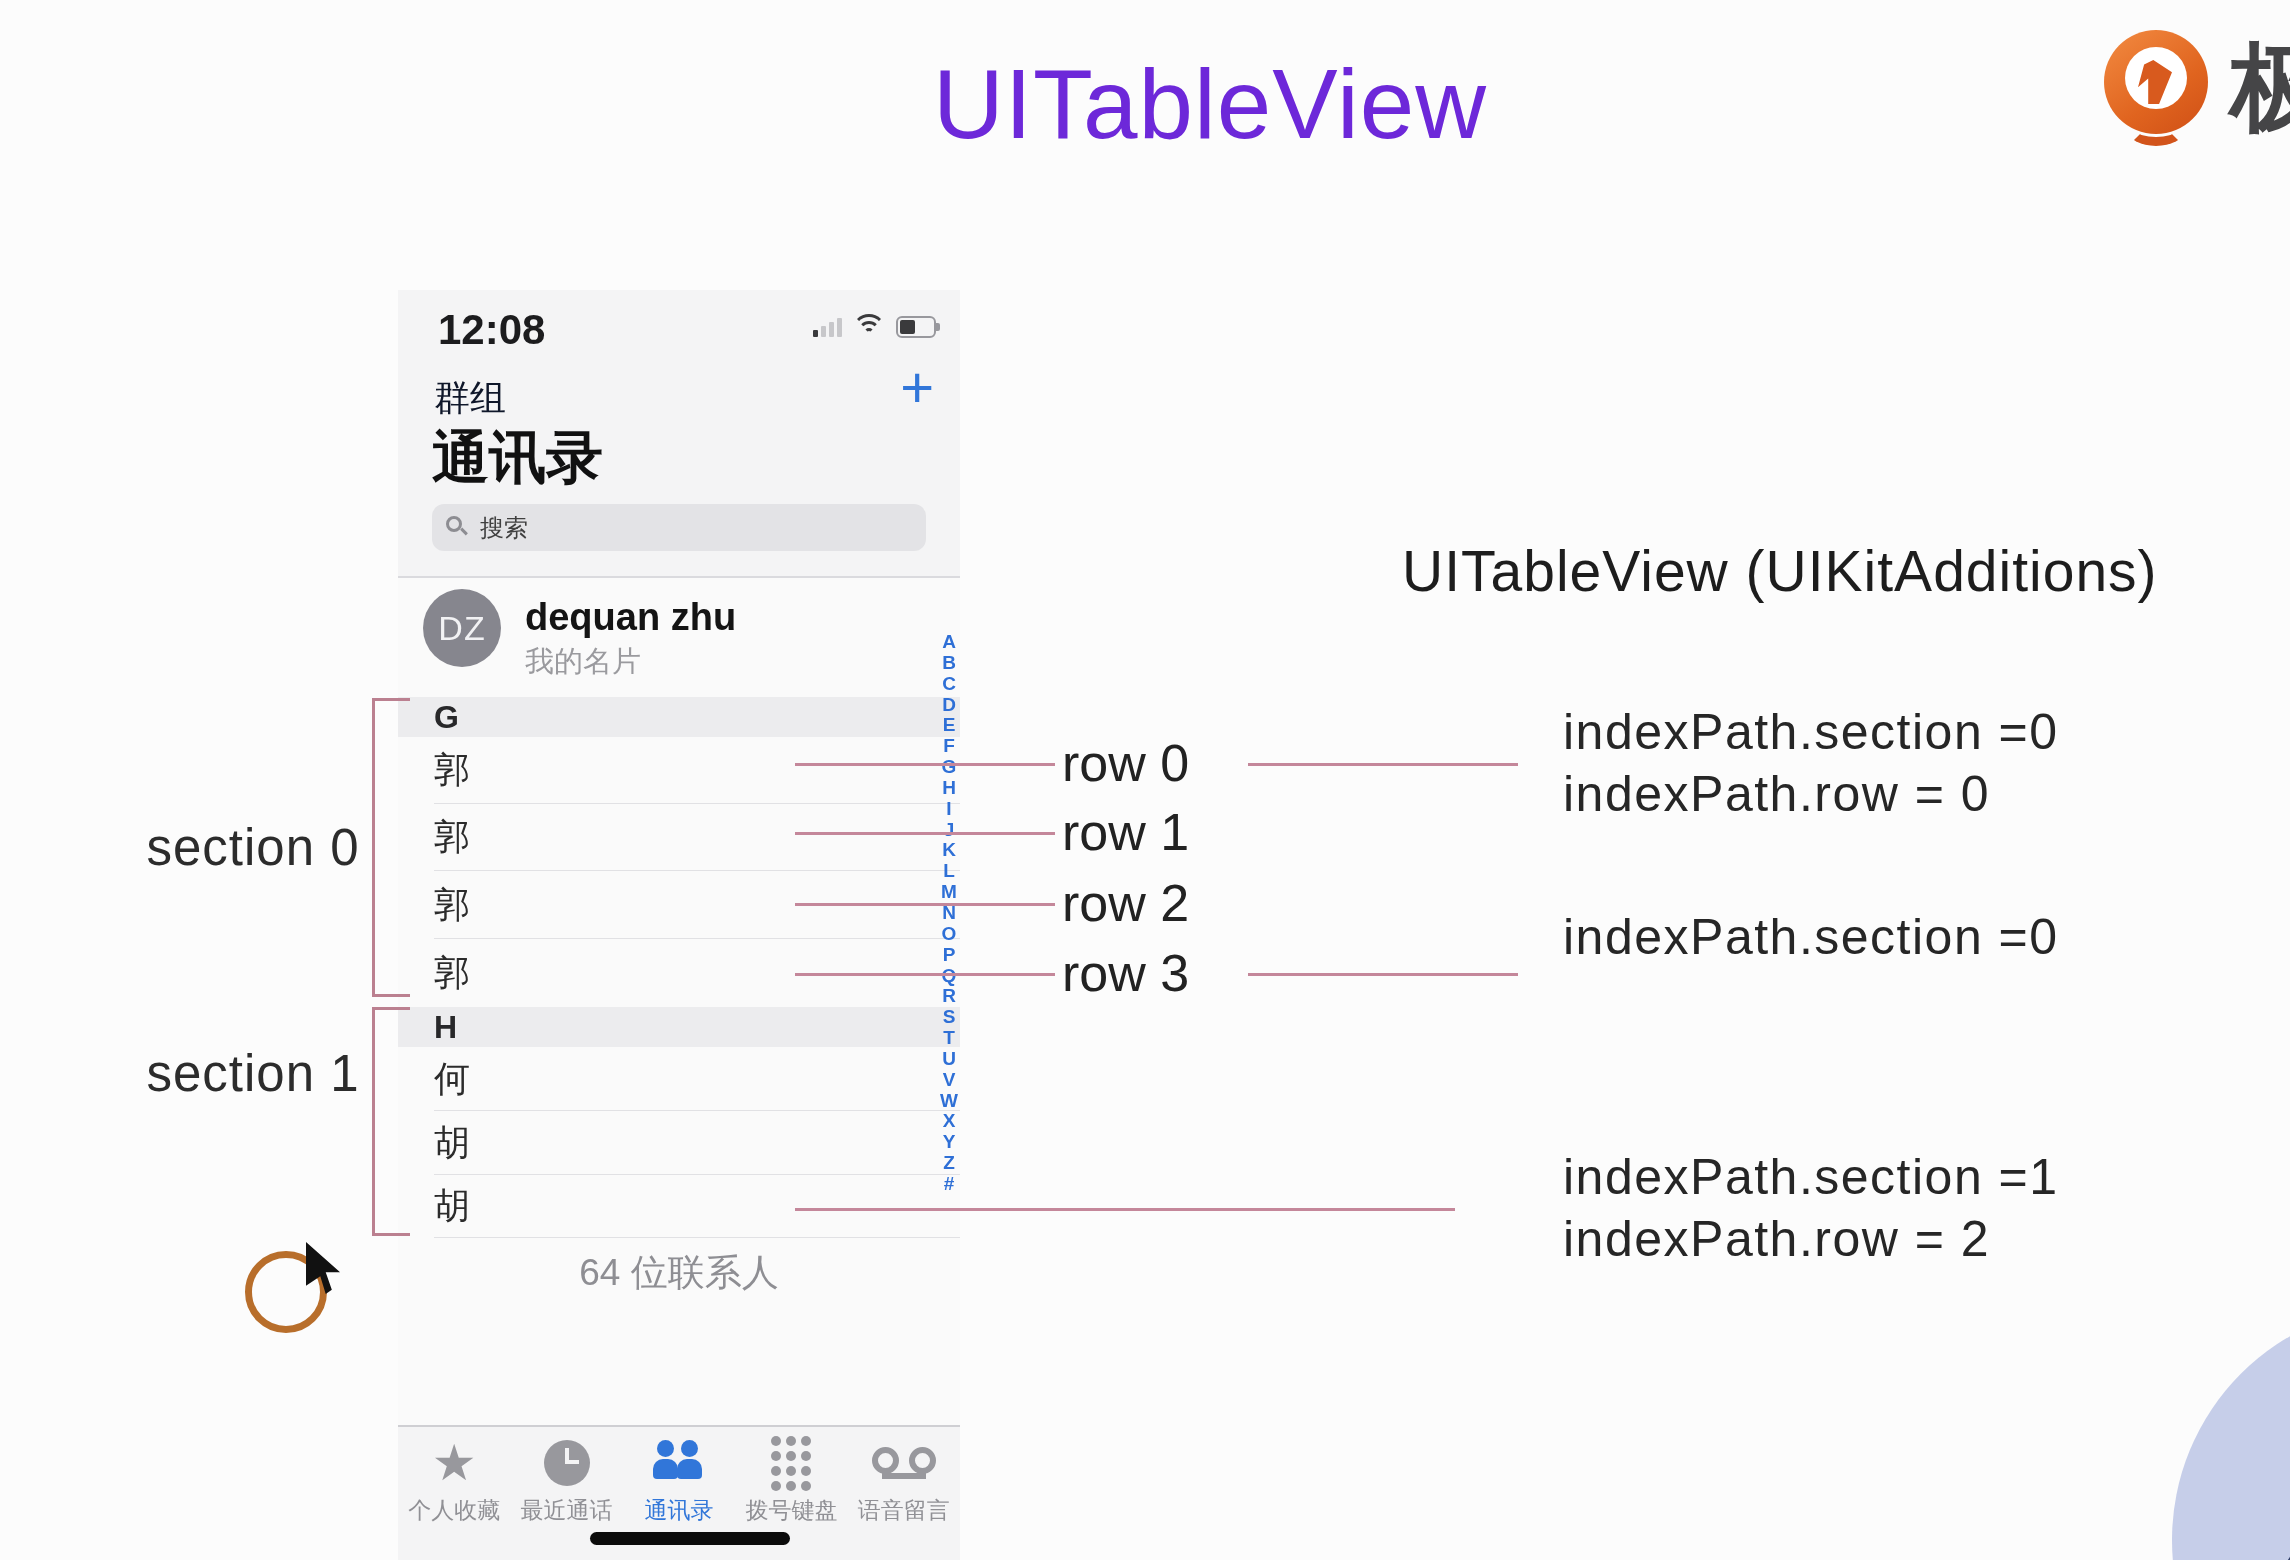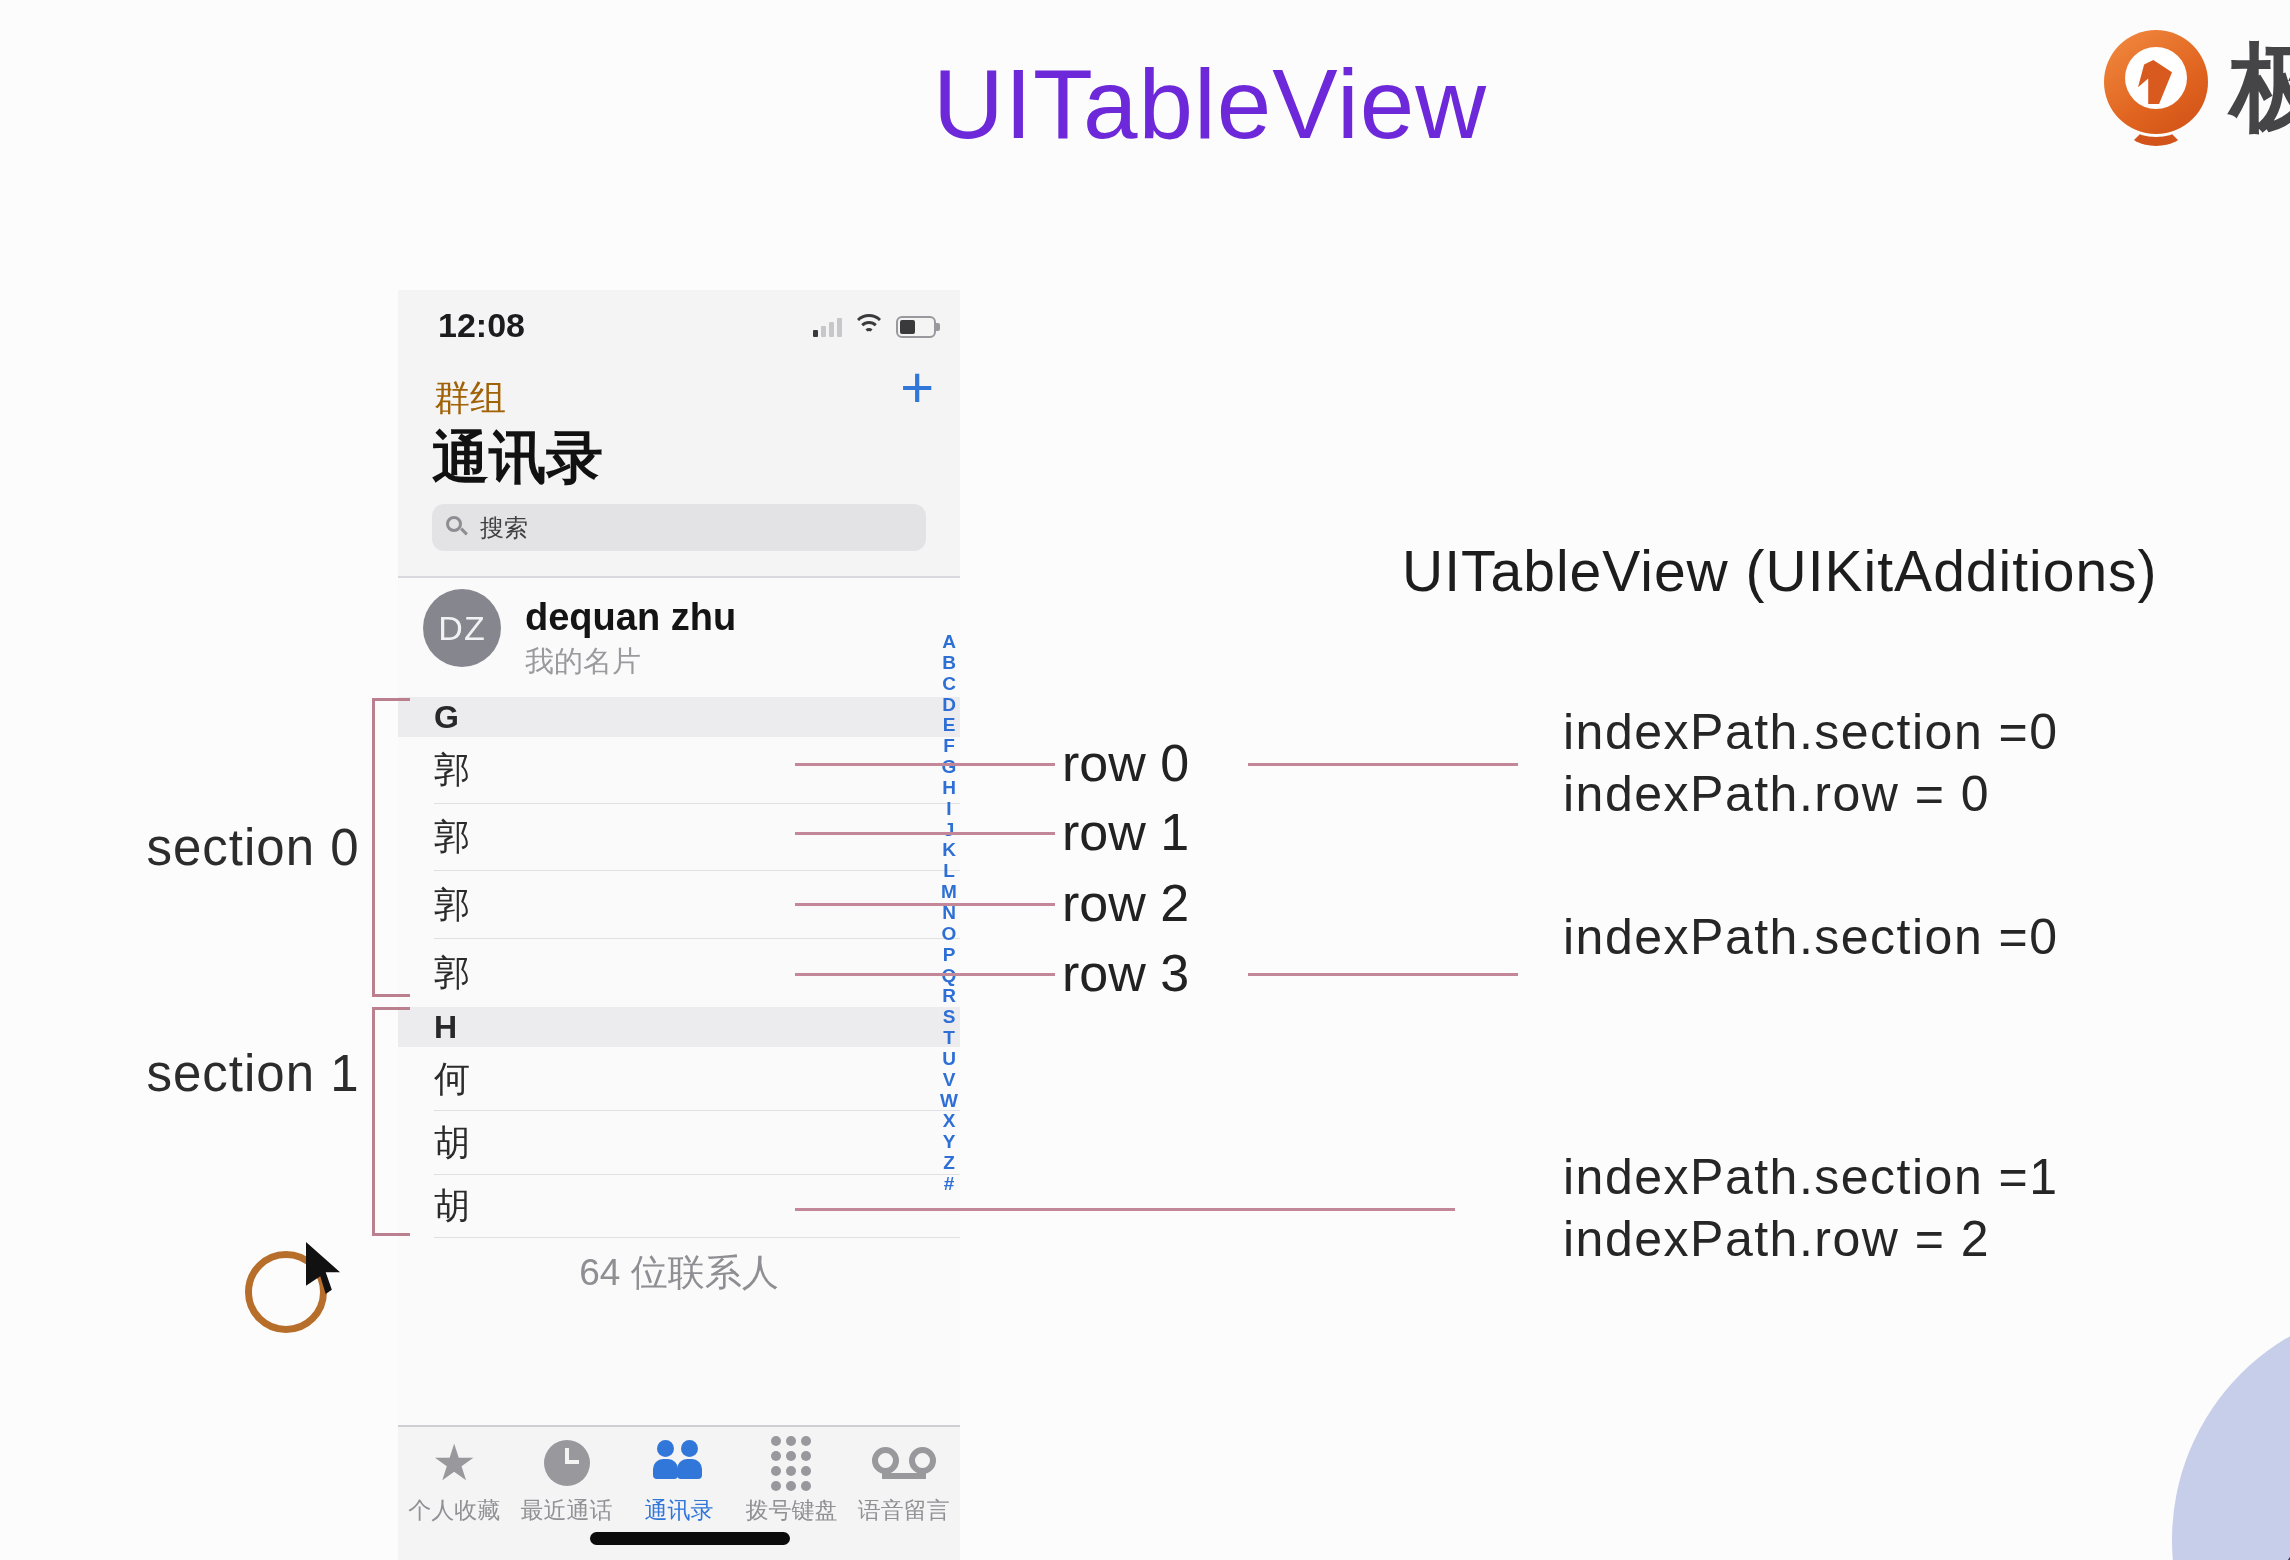--- a/index.html
+++ b/index.html
@@ -37,36 +37,36 @@
     clip-path:polygon(0 0,100% 58%,58% 58%,76% 92%,58% 100%,42% 66%,0 84%);}
   
   .webcam{position:absolute;left:2172px;top:1305px;width:470px;height:470px;border-radius:50%;
     background:#c6cee9;overflow:hidden;z-index:9;}
   .webcam-body{position:absolute;left:90px;top:160px;width:430px;height:380px;background:#32406a;
     border-radius:45% 42% 40% 45%;transform:rotate(-14deg);}
   
   .phone{position:absolute;left:398px;top:290px;width:562px;height:1270px;background:#fafafa;z-index:2;}
   .phone-header{position:absolute;left:0;top:0;width:562px;height:288px;background:#f4f4f5;
     border-bottom:2px solid #dadade;box-sizing:border-box;}
-  .status-time{position:absolute;left:40px;top:16px;font-size:34px;font-weight:700;color:#1c1c1e;}
+  .status-time{position:absolute;left:40px;top:16px;font-size:42px;font-weight:700;color:#1c1c1e;}
   .status-icons{position:absolute;right:18px;top:24px;display:flex;align-items:center;gap:10px;height:26px;}
   .sig{display:flex;align-items:flex-end;gap:3px;}
   .sig span{width:5px;border-radius:1px;background:#c7c7ca;}
   .sig .on{background:#3a3a3c;}
   .wifi{position:relative;width:34px;height:26px;}
   .wifi i{position:absolute;left:50%;transform:translateX(-50%);border:3px solid transparent;
     border-top-color:#3a3a3c;border-radius:50%;box-sizing:border-box;}
   .wifi .w1{width:34px;height:34px;top:0;}
   .wifi .w2{width:22px;height:22px;top:7px;}
   .wifi .w3{width:10px;height:10px;top:14px;}
   .batt{position:relative;width:46px;height:22px;}
   .batt .shell{position:absolute;left:0;top:0;width:40px;height:22px;border:2px solid #98989d;border-radius:6px;box-sizing:border-box;}
   .batt .fill{position:absolute;left:4px;top:4px;width:15px;height:14px;background:#3a3a3c;border-radius:2px;}
   .batt .nub{position:absolute;right:2px;top:7px;width:4px;height:8px;background:#98989d;border-radius:0 2px 2px 0;}
-  .nav-groups{position:absolute;left:36px;top:84px;font-size:36px;color:#a16207;}
+  .nav-groups{position:absolute;left:36px;top:84px;font-size:36px;color:#0f172a;}
   .nav-add{position:absolute;right:26px;top:68px;font-size:58px;font-weight:300;color:#3176d9;line-height:58px;}
   .phone-title{position:absolute;left:34px;top:130px;font-size:57px;font-weight:700;color:#111;}
   .search{position:absolute;left:34px;top:214px;width:494px;height:47px;border-radius:12px;background:#e3e3e6;
     display:flex;align-items:center;padding-left:14px;box-sizing:border-box;gap:10px;}
   .search-glyph{position:relative;width:24px;height:24px;}
   .search-glyph .ring{position:absolute;left:0;top:0;width:16px;height:16px;border:3px solid #8d8d92;border-radius:50%;box-sizing:border-box;}
   .search-glyph .handle{position:absolute;left:14px;top:14px;width:8px;height:3px;background:#8d8d92;transform:rotate(45deg);}
   .search-ph{font-size:24px;color:#404040;}
   .mecard{position:absolute;left:0;top:288px;width:562px;height:153px;background:#fafafa;}
   .avatar{position:absolute;left:25px;top:11px;width:78px;height:78px;border-radius:50%;background:#86868e;

